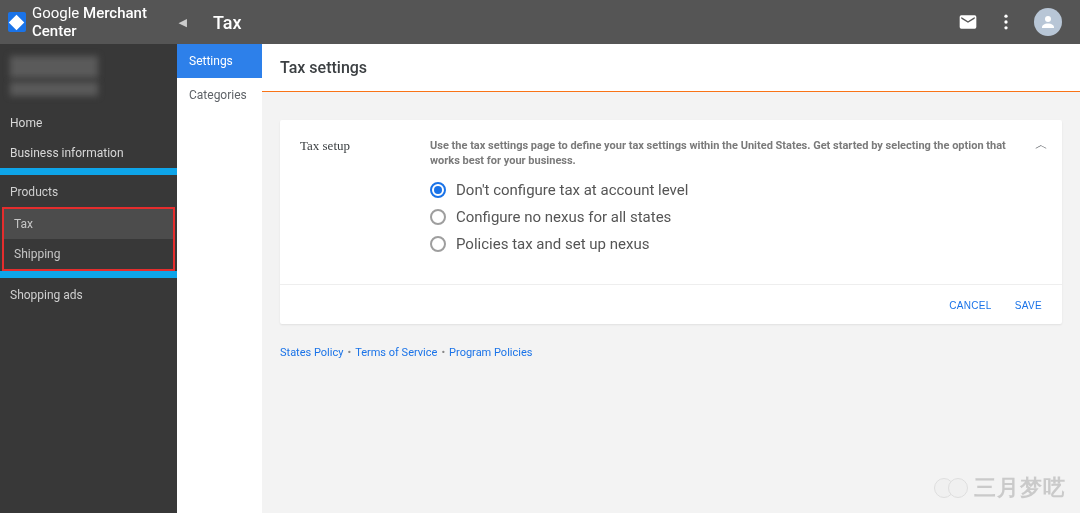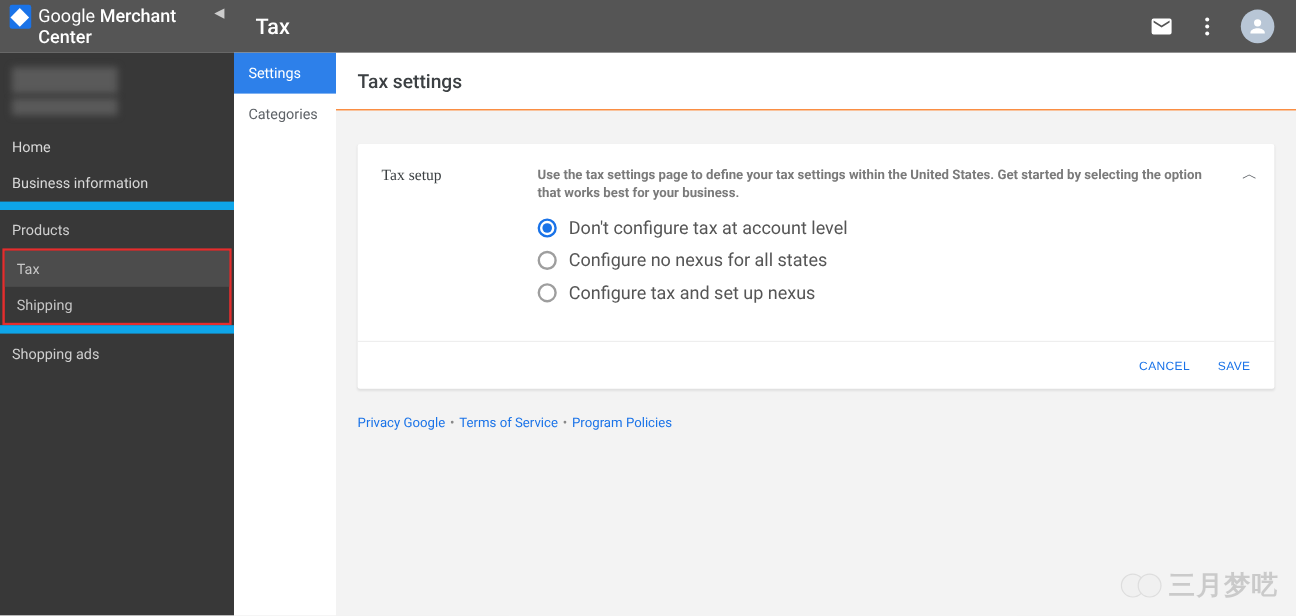--- a/index.html
+++ b/index.html
@@ -1,33 +1,33 @@
 <!DOCTYPE html>
 <html><head>
   <meta charset="utf-8">
   <style>
     * { box-sizing: border-box; margin: 0; padding: 0; }
     body { font-family: Roboto, Arial, sans-serif; font-size: 13px; color: #333; background: #f1f1f1; width: 1080px; height: 513px; overflow: hidden; position: relative; }
     
     .topbar { height: 44px; background: #555; display: flex; align-items: center; color: #fff; }
-    .topbar-left { width: 195px; background: #555; display: flex; align-items: flex-start; padding-left: 8px; }
+    .topbar-left { width: 195px; background: #555; display: flex; align-items: center; padding-left: 8px; }
     .logo-box { width: 20px; height: 20px; background: #1a73e8; border-radius: 2px; display: flex; align-items: center; justify-content: center; margin-right: 6px; }
     .logo-tag { width: 11px; height: 11px; background: #fff; transform: rotate(45deg); }
     .app-name { font-size: 15px; font-weight: 400; }
     .app-name strong { font-weight: 500; }
     .collapse-arrow { margin-left: auto; margin-right: 8px; font-size: 11px; color: #ccc; }
     .topbar-title { font-size: 18px; font-weight: 500; padding-left: 18px; flex: 1; }
     .topbar-right { display: flex; align-items: center; gap: 18px; padding-right: 18px; }
     .mail-icon, .more-icon { width: 20px; height: 20px; fill: #fff; }
     .avatar { width: 28px; height: 28px; border-radius: 50%; background: #b8c6d6; display: flex; align-items: center; justify-content: center; }
     .avatar svg { width: 18px; height: 18px; fill: #fff; }
     
     .layout { display: flex; height: 469px; }
     
-    .sidebar { width: 195px; background: #383838; color: #c6c6c6; font-size: 12px; position: relative; }
+    .sidebar { width: 177px; background: #383838; color: #c6c6c6; font-size: 12px; position: relative; }
     .sidebar-account { padding: 12px 10px; }
     .blur-box { background: #5a5a5a; filter: blur(3px); }
     .blur-line1 { width: 88px; height: 22px; margin-bottom: 4px; }
     .blur-line2 { width: 88px; height: 14px; }
     .nav-item { padding: 8px 10px; cursor: pointer; }
     .nav-item.header { color: #d8d8d8; }
     .nav-item.section { color: #cfcfcf; border-top: 7px solid #0ea5e9; padding-top: 10px; }
     .red-group { border: 2px solid #e52d2d; margin: 0 2px; }
     .nav-item.tax { background: #4c4c4c; }
     
@@ -122,33 +122,33 @@
           <div class="radio-row">
             <div class="radio selected"></div>
             <span class="radio-label">Don't configure tax at account level</span>
           </div>
           <div class="radio-row">
             <div class="radio"></div>
             <span class="radio-label">Configure no nexus for all states</span>
           </div>
           <div class="radio-row">
             <div class="radio"></div>
-            <span class="radio-label">Configure tax and set up nexus</span>
+            <span class="radio-label">Policies tax and set up nexus</span>
           </div>
         </div>
         <span class="expand-icon">︿</span>
       </div>
       <div class="card-actions">
         <button class="btn">CANCEL</button>
         <button class="btn">SAVE</button>
       </div>
     </div>
 
     <div class="footer-links">
-      <a href="#">Privacy Google</a><span class="sep">•</span><a href="#">Terms of Service</a><span class="sep">•</span><a href="#">Program Policies</a>
+      <a href="#">States Policy</a><span class="sep">•</span><a href="#">Terms of Service</a><span class="sep">•</span><a href="#">Program Policies</a>
     </div>
   </div>
 </div>
 
 <div class="watermark">
   <div class="watermark-bubble">
     <div class="bubble"></div>
       <div class="bubble"></div>
   </div>
   <span class="watermark-text">三月梦呓</span>

